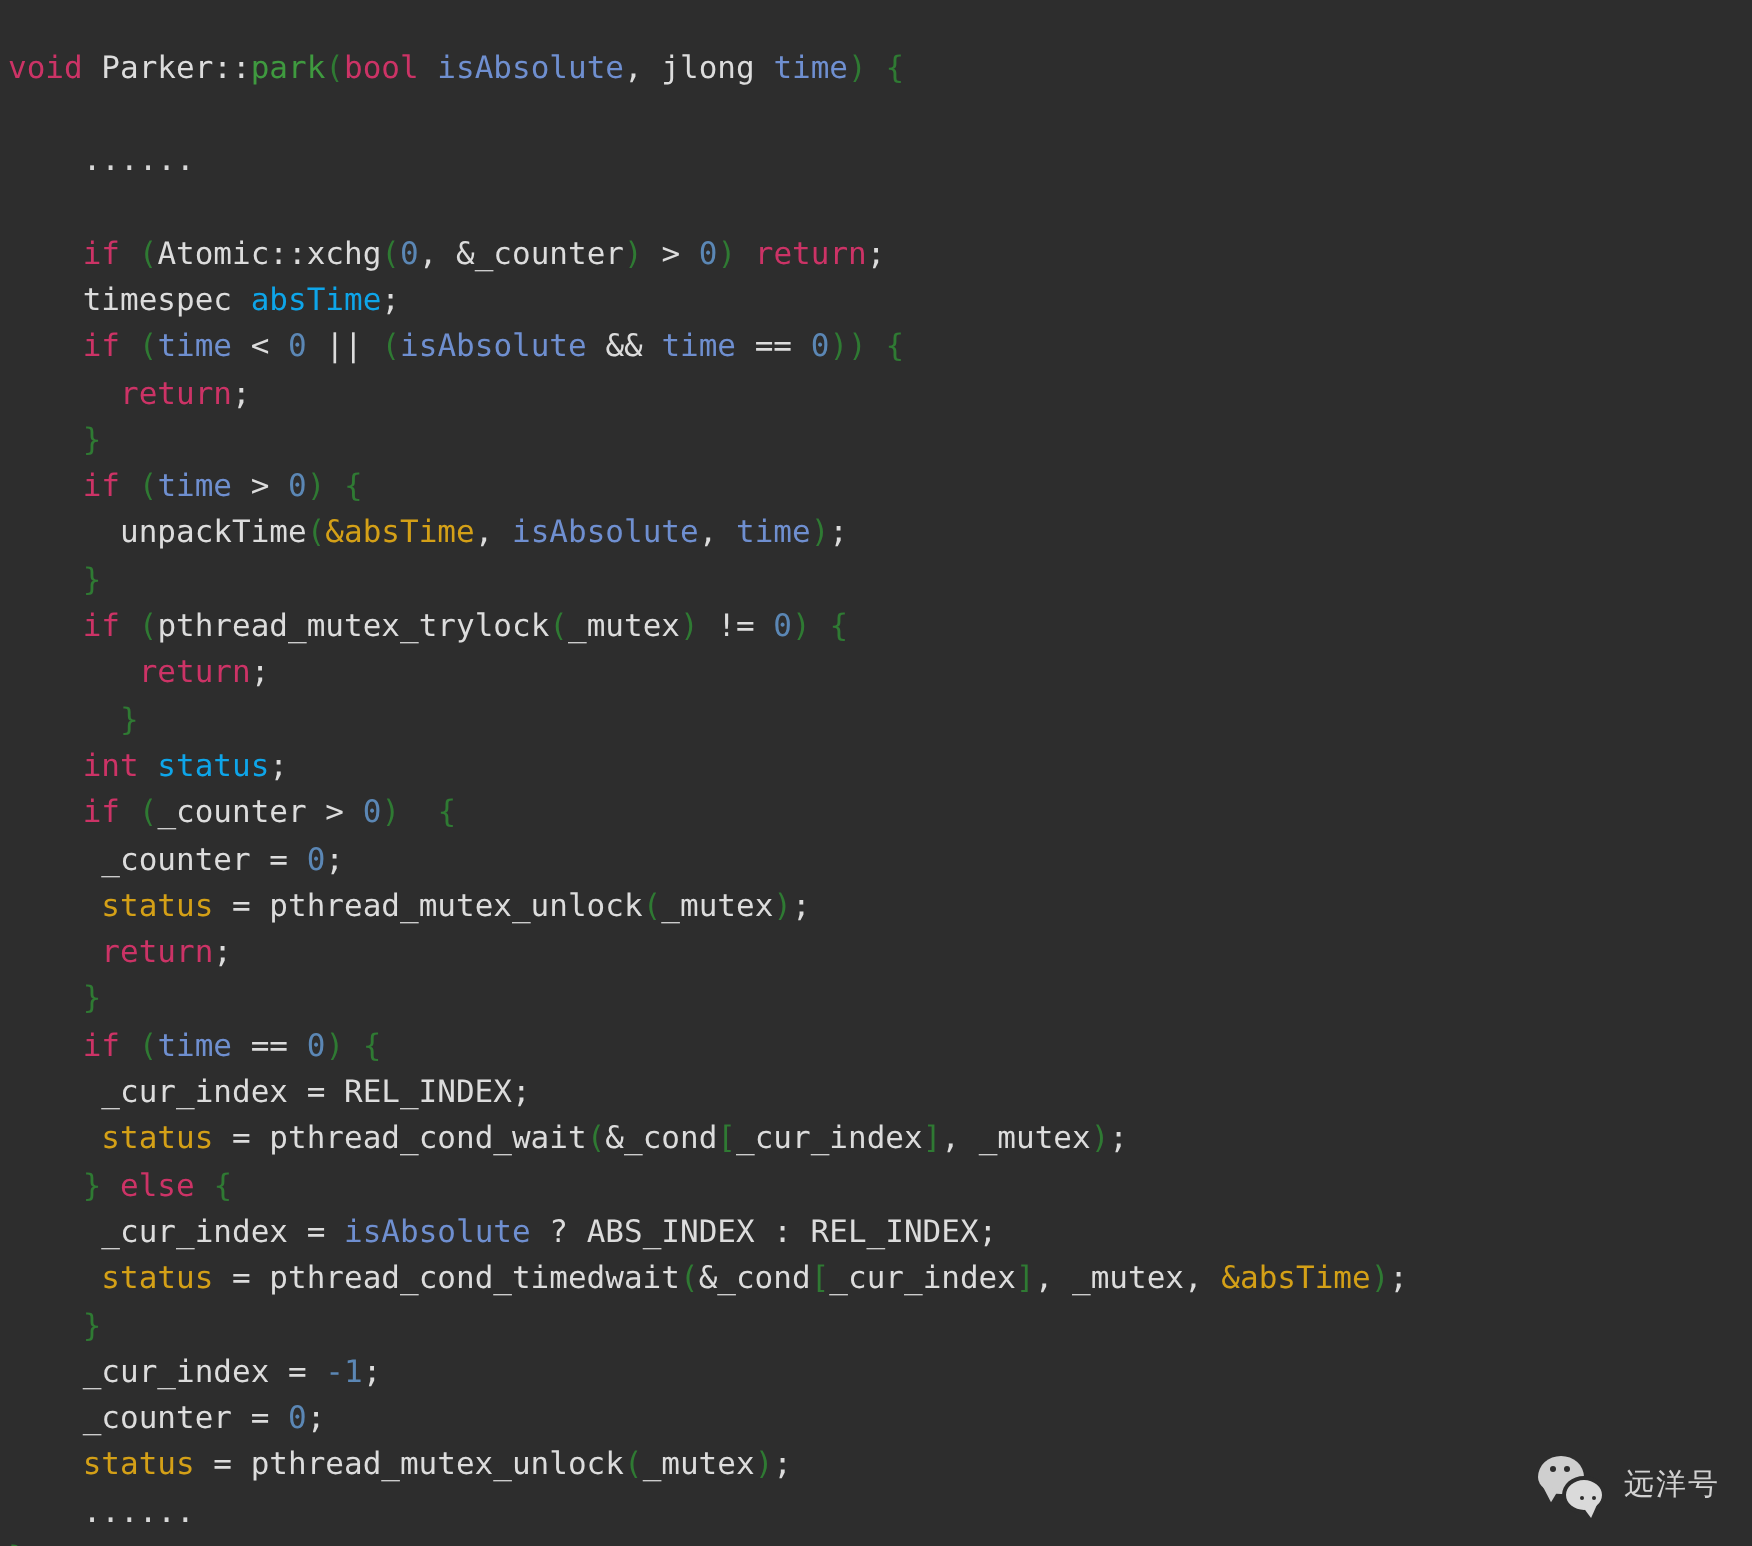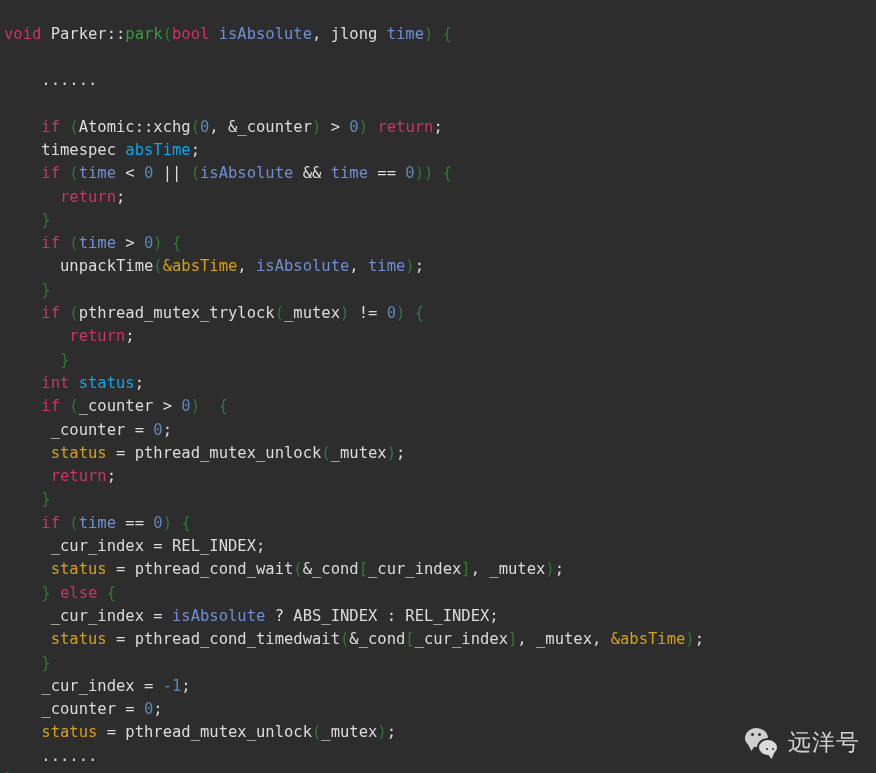--- a/index.html
+++ b/index.html
@@ -114,21 +114,21 @@
     border-radius: 50%;
     background: #2d2d2d;
   }
   #watermark .wm-logo .eye.e1 { left: 6px;  top: 6px; }
   #watermark .wm-logo .eye.e2 { left: 13px; top: 6px; }
   #watermark .wm-logo .eye.e3 { right: 11px; bottom: 7px; width:2.4px; height:2.4px; }
   #watermark .wm-logo .eye.e4 { right: 5px;  bottom: 7px; width:2.4px; height:2.4px; }
 
   #watermark .wm-text {
     font-family: "DejaVu Sans", "Liberation Sans", sans-serif;
-    font-size: 23px;
+    font-size: 15px;
     color: #e8e8e8;
     letter-spacing: 1px;
     line-height: 1;
   }
 </style>
 </head>
 <body>
 
 <div id="code-surface">
 

